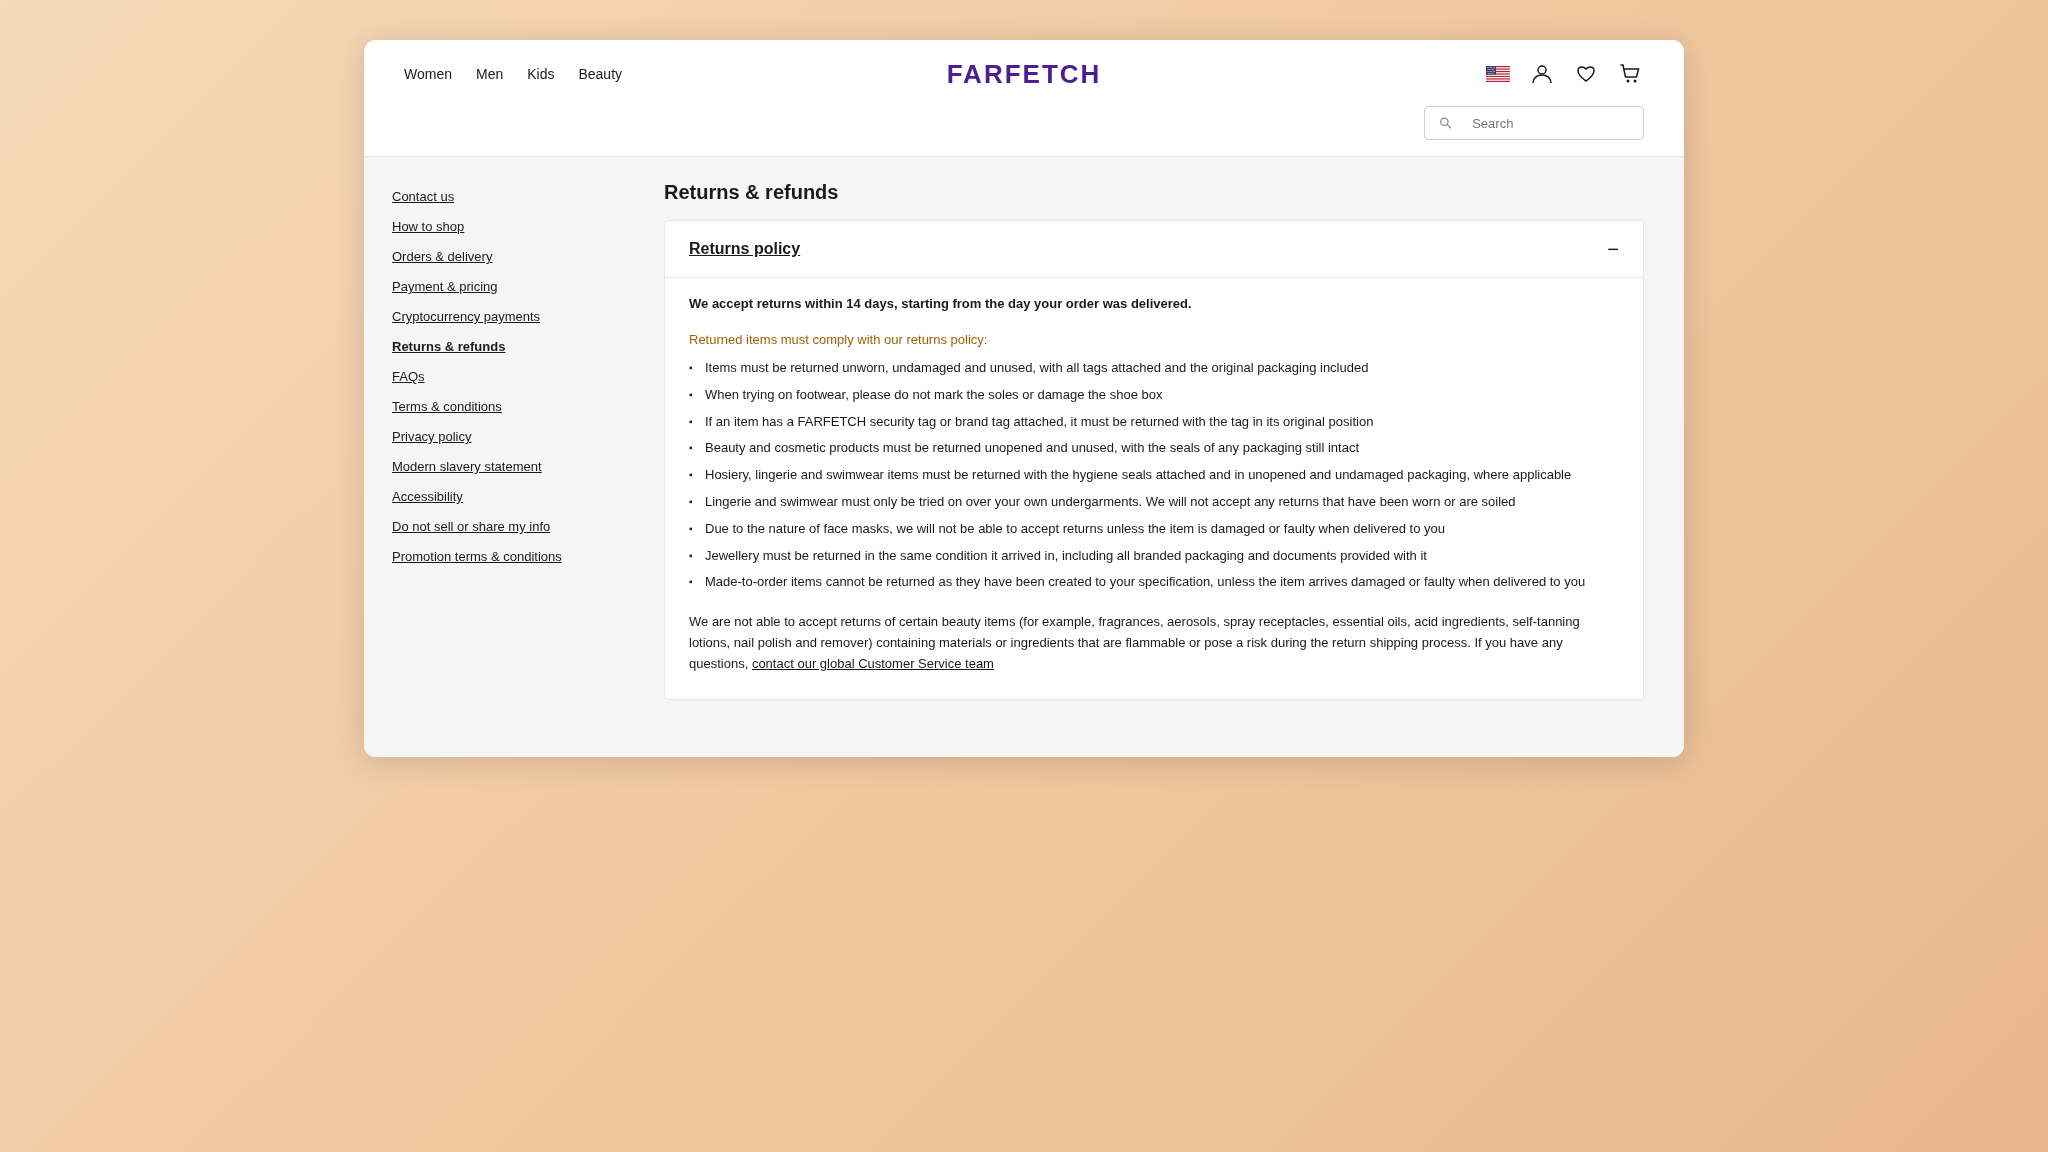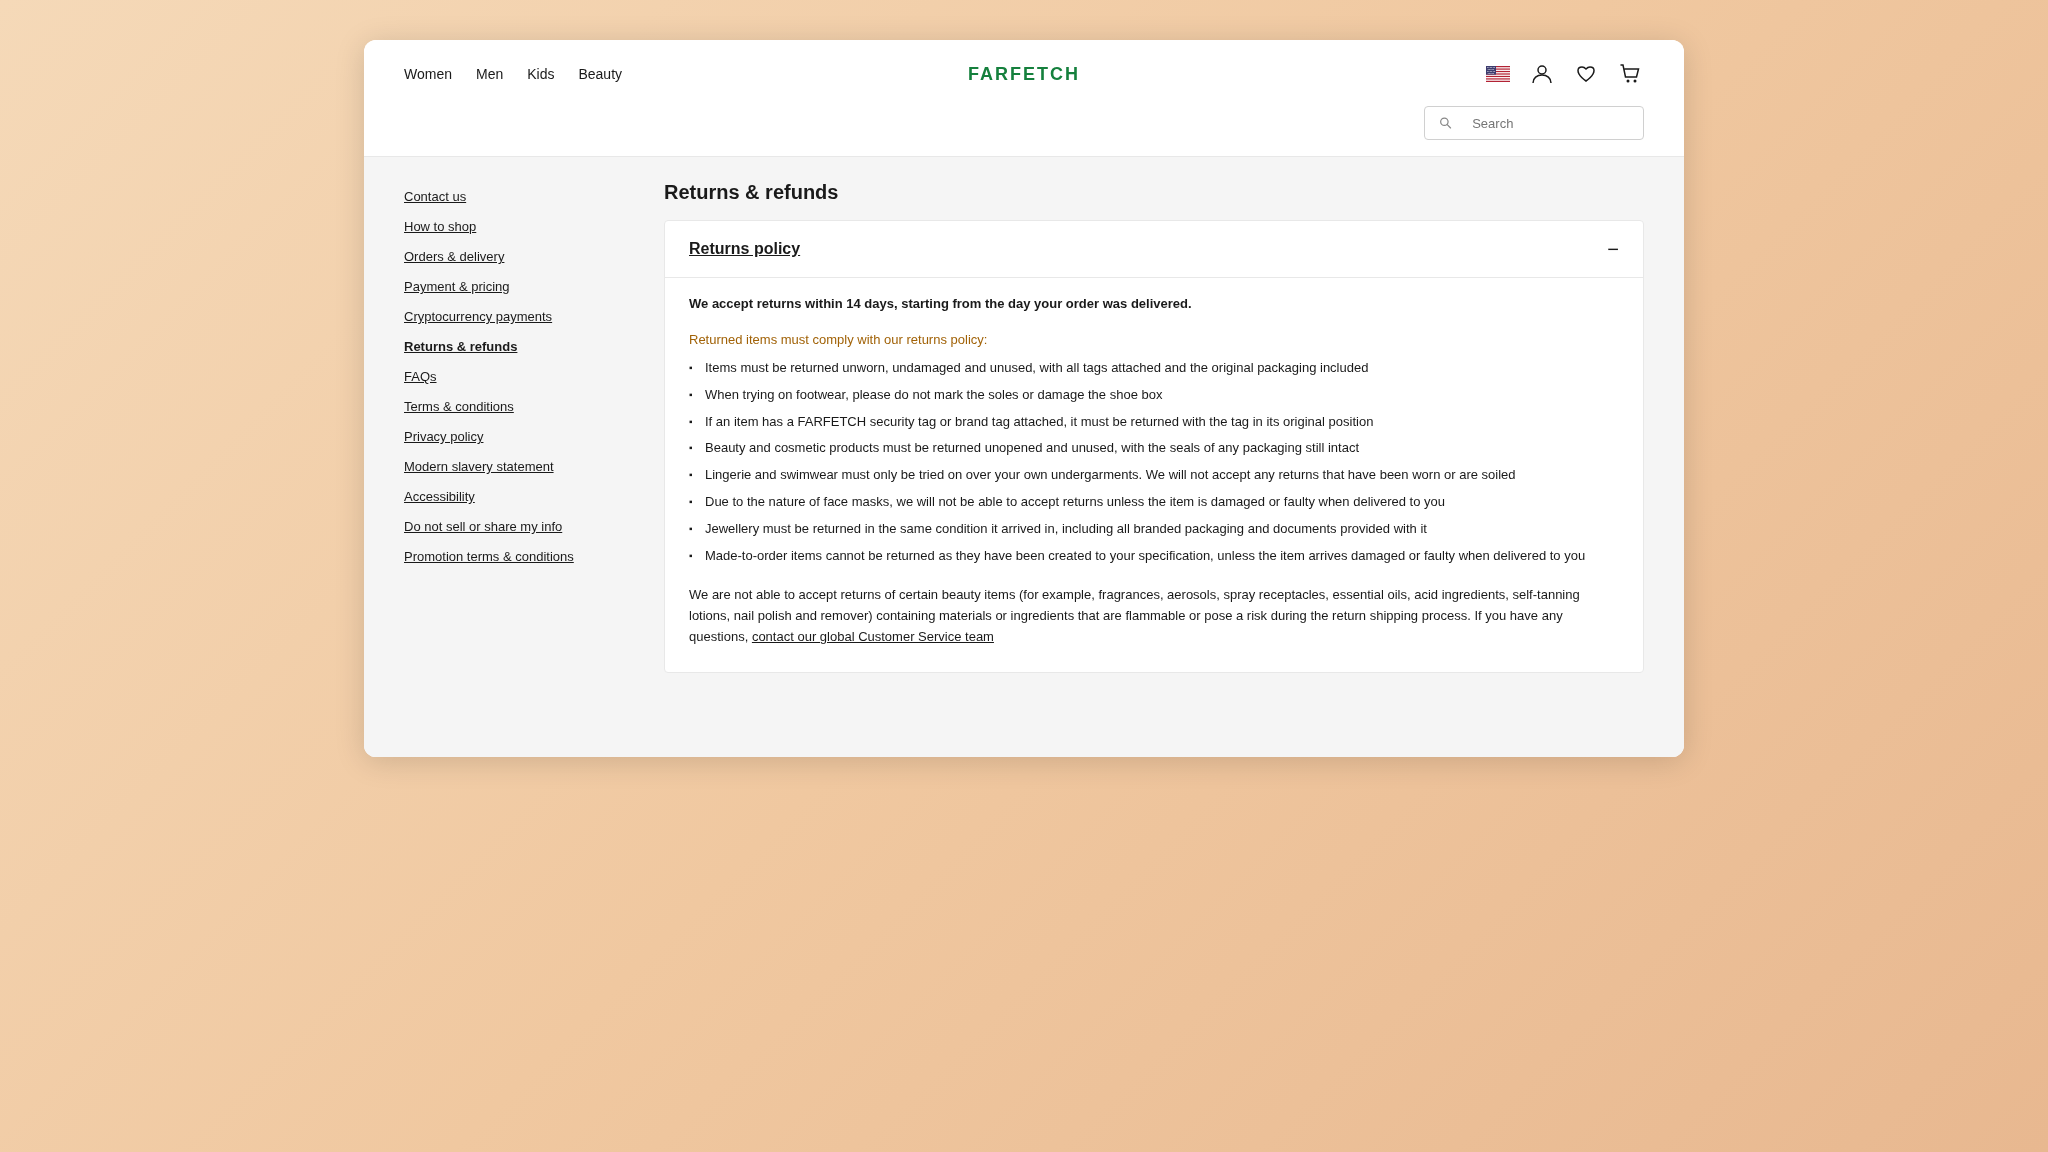--- a/index.html
+++ b/index.html
@@ -41,24 +41,24 @@
     .nav-links a {
       text-decoration: none;
       color: #1a1a1a;
       font-size: 14px;
       font-weight: 400;
     }
     .logo {
       position: absolute;
       left: 50%;
       transform: translateX(-50%);
-      font-size: 18px;
+      font-size: 26px;
       font-weight: 800;
       letter-spacing: 2px;
-      color: #15803d;
+      color: #4c1d95;
       font-family: 'Arial Black', Arial, sans-serif;
     }
     .header-icons {
       display: flex;
       align-items: center;
       gap: 16px;
     }
     .header-icon {
       cursor: pointer;
       display: flex;
@@ -92,21 +92,21 @@
     
     .main-content {
       display: flex;
       min-height: 600px;
       background: #f5f5f5;
     }
     
     .sidebar {
       width: 260px;
       flex-shrink: 0;
-      padding: 30px 40px;
+      padding: 30px 28px;
       background: #f5f5f5;
     }
     .sidebar-nav {
       list-style: none;
       display: flex;
       flex-direction: column;
       gap: 12px;
     }
     .sidebar-nav a {
       text-decoration: underline;
@@ -345,20 +345,21 @@
 
         <div class="policy-content">
           <p class="policy-highlight">We accept returns within 14 days, starting from the day your order was delivered.</p>
           <p class="policy-intro">Returned items must comply with our returns policy:</p>
 
           <ul class="policy-list">
             <li>Items must be returned unworn, undamaged and unused, with all tags attached and the original packaging included</li>
             <li>When trying on footwear, please do not mark the soles or damage the shoe box</li>
             <li>If an item has a FARFETCH security tag or brand tag attached, it must be returned with the tag in its original position</li>
             <li>Beauty and cosmetic products must be returned unopened and unused, with the seals of any packaging still intact</li>
+            <li>Hosiery, lingerie and swimwear items must be returned with the hygiene seals attached and in unopened and undamaged packaging, where applicable</li>
             <li>Lingerie and swimwear must only be tried on over your own undergarments. We will not accept any returns that have been worn or are soiled</li>
             <li>Due to the nature of face masks, we will not be able to accept returns unless the item is damaged or faulty when delivered to you</li>
             <li>Jewellery must be returned in the same condition it arrived in, including all branded packaging and documents provided with it</li>
             <li>Made-to-order items cannot be returned as they have been created to your specification, unless the item arrives damaged or faulty when delivered to you</li>
           </ul>
 
           <p class="policy-footer">
             <span>We are not able to accept returns of certain beauty items (for example, fragrances, aerosols, spray receptacles, essential oils, acid ingredients, self-tanning lotions, nail polish and remover) containing materials or ingredients that are flammable or pose a risk during the return shipping process. If you have any questions,</span>
             <a href="#">contact our global Customer Service team</a>
           </p>

